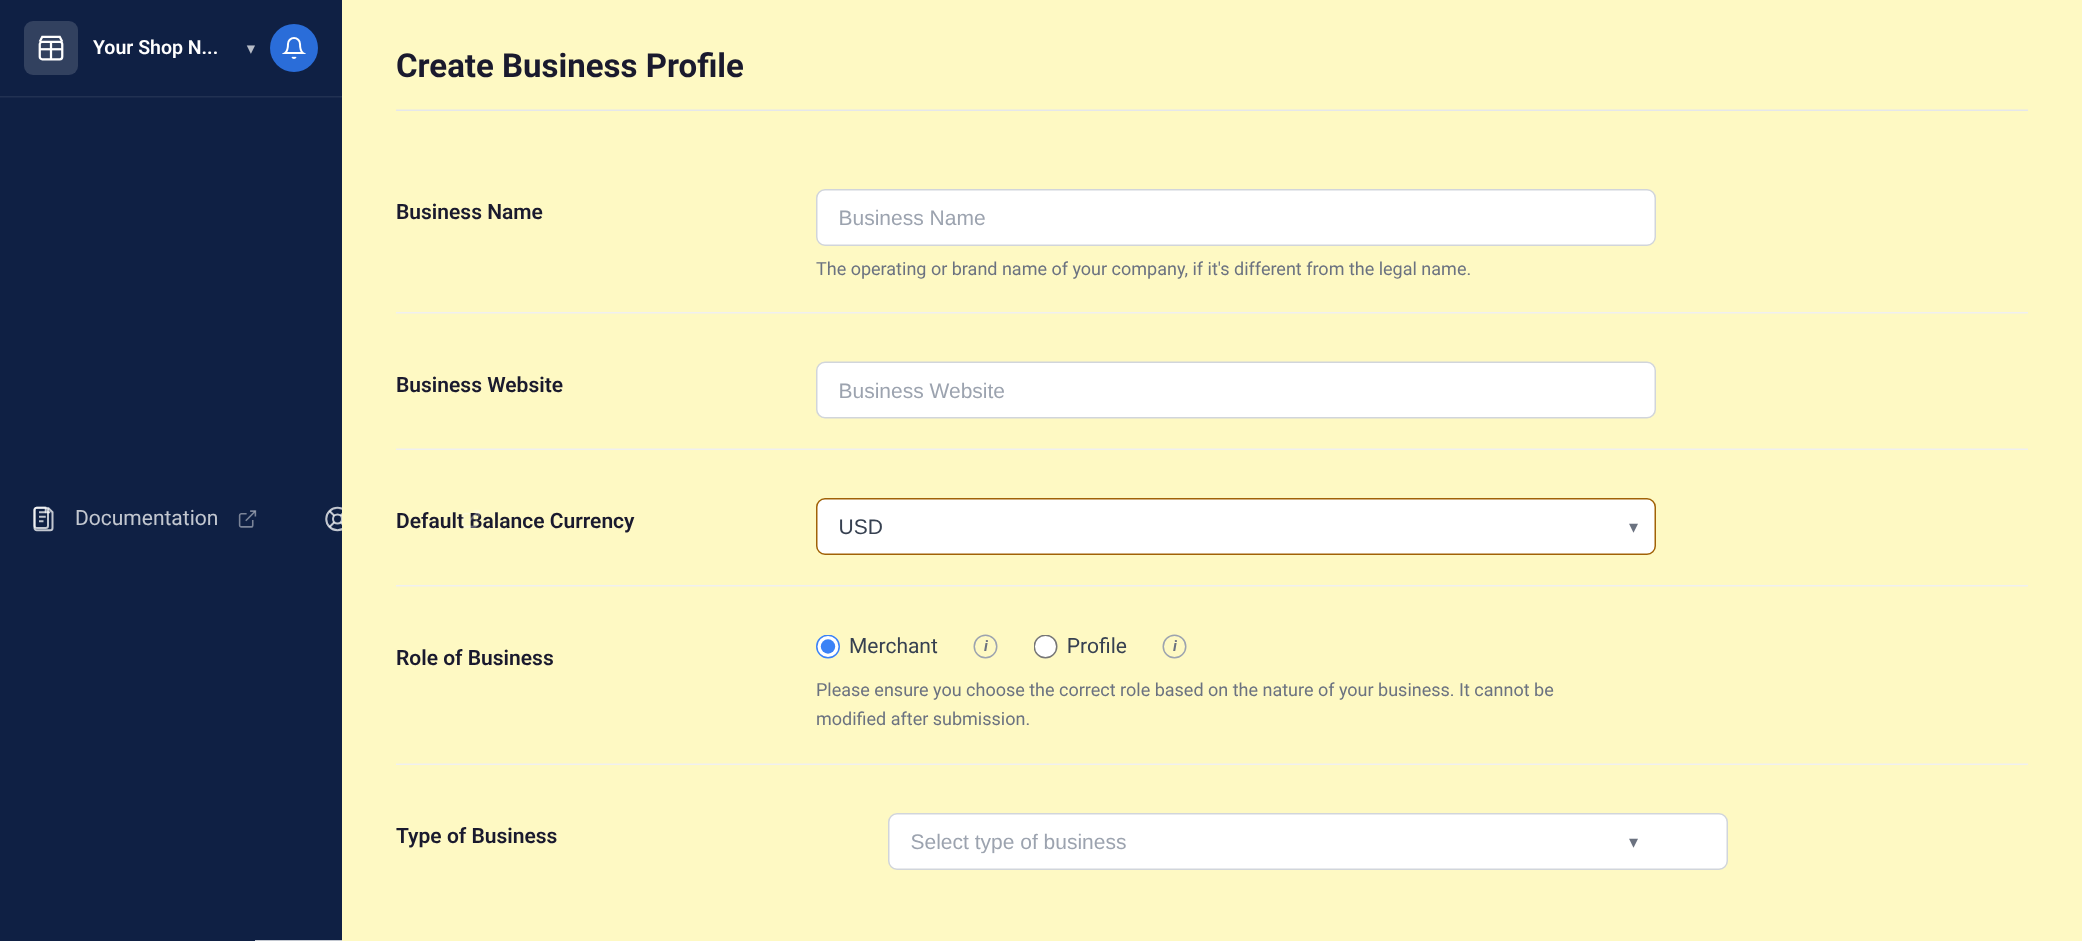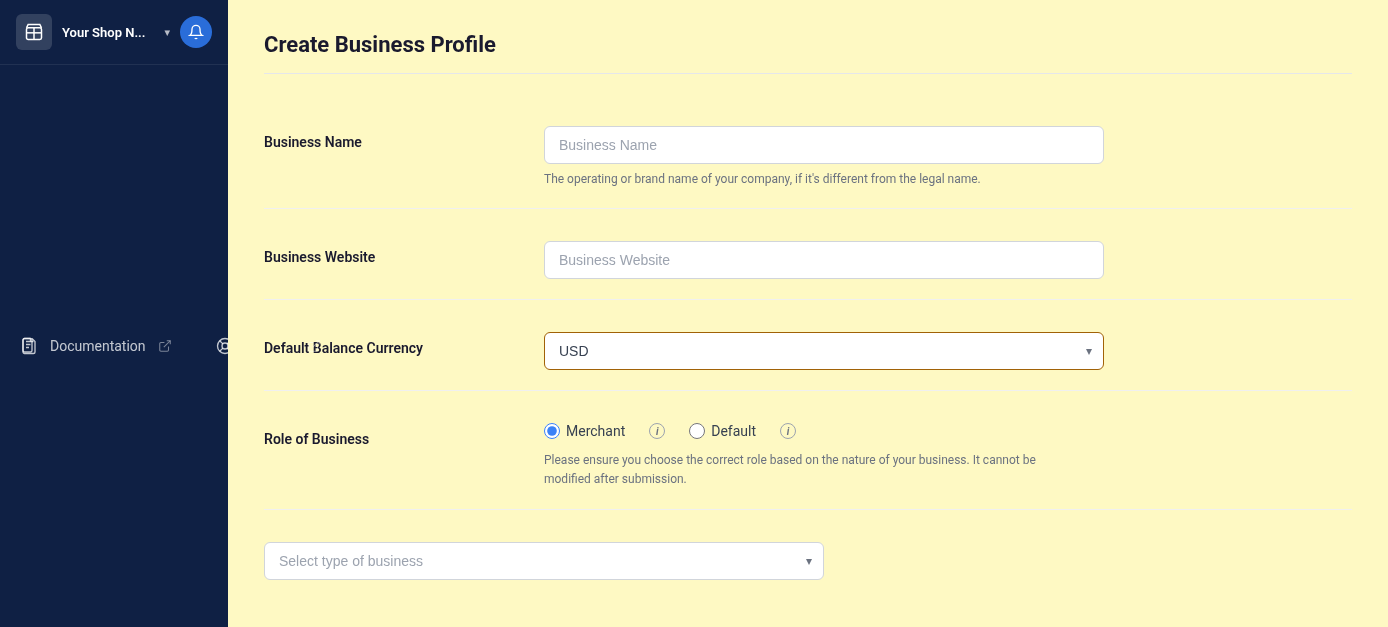--- a/index.html
+++ b/index.html
@@ -221,20 +221,21 @@
       width: 100%;
       padding: 10px 36px 10px 14px;
       border: 1px solid #d1d5db;
       border-radius: 6px;
       font-size: 14px;
       color: #9ca3af;
       background: #fff;
       appearance: none;
       cursor: pointer;
       outline: none;
+      margin-left: 48px;
     }
 
     
     .create-btn {
       background: #3b82f6;
       color: #fff;
       border: none;
       padding: 10px 28px;
       border-radius: 6px;
       font-size: 14px;
@@ -340,29 +341,30 @@
       <div class="form-label">Role of Business</div>
       <div class="form-field">
         <div class="radio-group">
           <label class="radio-option">
             <input type="radio" name="role" value="merchant" class="radio-input" checked="" style="">
             <span class="radio-label">Merchant</span>
           </label>
           <span class="info-icon">i</span>
           <label class="radio-option">
             <input type="radio" name="role" value="acquirer" class="radio-input" style="">
-            <span class="radio-label">Default</span>
+            <span class="radio-label">Profile</span>
           </label>
           <span class="info-icon">i</span>
         </div>
         <div class="role-warning">Please ensure you choose the correct role based on the nature of your business. It cannot be modified after submission.</div>
       </div>
     </div>
 
     <div class="form-row">
+      <div class="form-label">Type of Business</div>
       <div class="form-field">
         <div class="type-select-wrapper">
           <select class="type-select">
             <option value="" disabled="" selected="">Select type of business</option>
             <option value="sole">Sole Proprietorship</option>
             <option value="partnership">Partnership</option>
             <option value="corporation">Corporation</option>
             <option value="llc">LLC</option>
           </select>
           <span class="select-chevron">▾</span>

